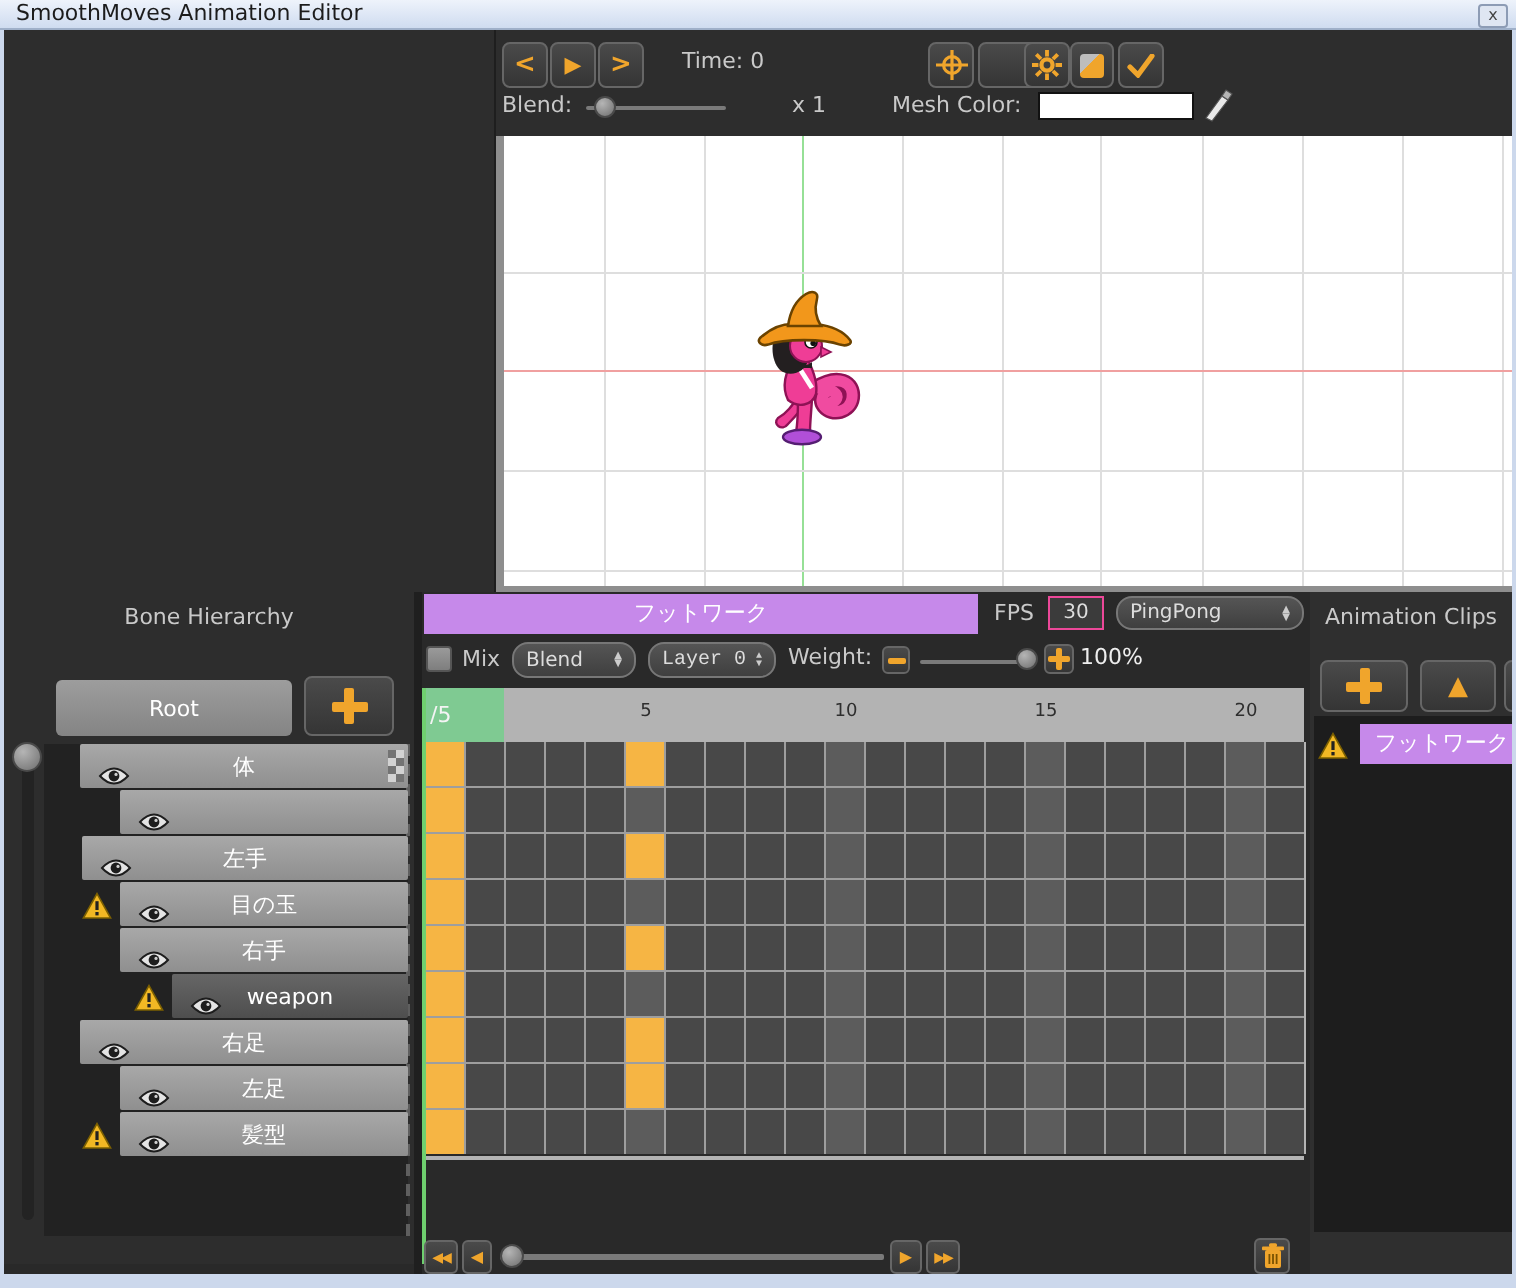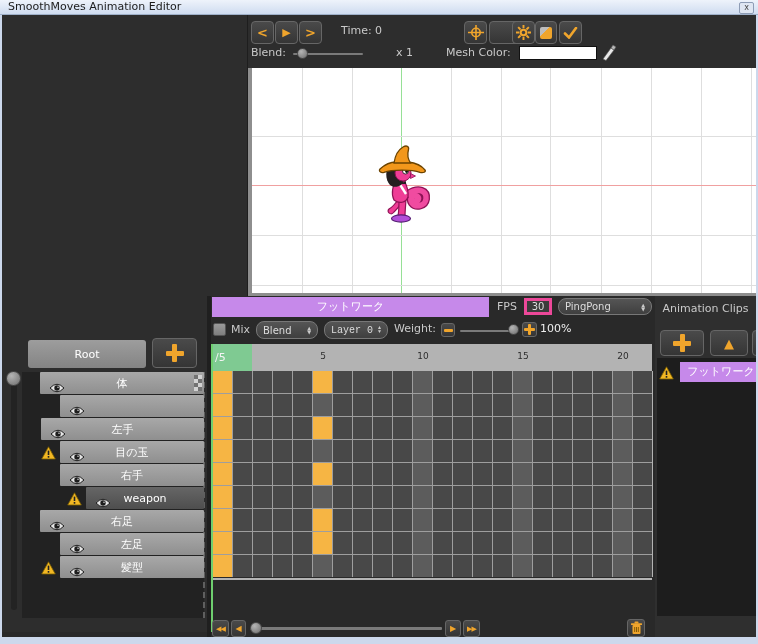--- a/index.html
+++ b/index.html
@@ -62,21 +62,21 @@
   .curframe { background:#7fca92; color:#f4f4f4; font-size:11px; line-height:27px; padding-left:3px; }
   #kf-grid { position:absolute; display:grid; grid-template-columns:repeat(22,19px); grid-template-rows:repeat(9,22px); gap:1px; background:#9e9e9e; border-right:1px solid #b3b3b3; }
   .cell { background:#484848; }
   .cell.hl { background:#5c5c5c; }
   .cell.kf { background:#f6b544; }
   .playhead { background:#6fcf6f; }
 
   .slider-track { background:#7a7a7a; border-radius:1px; }
   .knob { border-radius:50%; background:radial-gradient(circle at 35% 30%,#b5b5b5,#6e6e6e); border:1px solid #4a4a4a; }
 
-  input.numfield { background:#3b3b3b; border:3px solid #ec4899; color:#ddd; font-size:10px; text-align:center; font-family:inherit; }
+  input.numfield { background:#3b3b3b; border:1px solid #ec4899; color:#ddd; font-size:10px; text-align:center; font-family:inherit; }
   .checkbox { background:linear-gradient(#9a9a9a,#7e7e7e); border:1px solid #555; border-radius:2px; }
 
   .vscroll-track { background:#232323; border-radius:3px; }
   .dashed-edge { border-left:2px dashed #5f5f5f; }
   .listwell { background:#222; }
   .deepwell { background:#1d1d1d; }
 </style>
 </head>
 <body>
 
@@ -170,20 +170,21 @@
     <circle cx="33.5" cy="29" r="3" fill="#fff" stroke="#111" stroke-width="0.8"></circle>
     <circle cx="34.6" cy="29.6" r="1.4" fill="#111"></circle>
     <path d="M38.5 31.5 L43.5 34 L38.5 36.5 Z" fill="#ef3d96" stroke="#8e1255" stroke-width="0.8"></path>
     <path d="M26 38.5 C28 41 32 41 34 39 L34 42 L26 42 Z" fill="#231f20"></path>
     <path d="M8 27 C14 21.5 20 20 24 20 L36 20 C44 21 50 24 53 28 C54.5 30 51 31.3 48 30.3 C40 27.3 20 27.3 12 30.3 C9 31.3 6.2 29 8 27 Z" fill="#f2971b" stroke="#6b4300" stroke-width="1.3"></path>
     <path d="M22 21 C23 14 26 8 31 5 C34.5 3 37.5 4.2 36.4 8 C35 13 36 17 38.5 21 Z" fill="#f2971b" stroke="#6b4300" stroke-width="1.3"></path>
   </svg>
 </div>
 
 <div class="abs panel-dark" style="left:2px;top:296px;width:205px;height:336px;">
+  <div class="lbl abs" style="left:0;top:6px;width:100%;text-align:center;">Bone Hierarchy</div>
   <div class="abs" style="left:26px;top:44px;width:118px;height:28px;background:linear-gradient(#9d9d9d,#848484);border-radius:3px;color:#fff;font-size:11px;display:flex;align-items:center;justify-content:center;">
     <span>Root</span>
   </div>
   <div class="btn abs" style="left:150px;top:42px;width:45px;height:30px;">
     <span class="plus plus-lg"></span>
   </div>
   <div class="abs vscroll-track" style="left:9px;top:76px;width:6px;height:238px;"></div>
   <div class="abs knob" style="left:4px;top:75px;width:15px;height:15px;"></div>
   <div class="abs listwell" style="left:20px;top:76px;width:182px;height:246px;"></div>
   <div class="abs dashed-edge" style="left:201px;top:76px;width:2px;height:246px;"></div>

